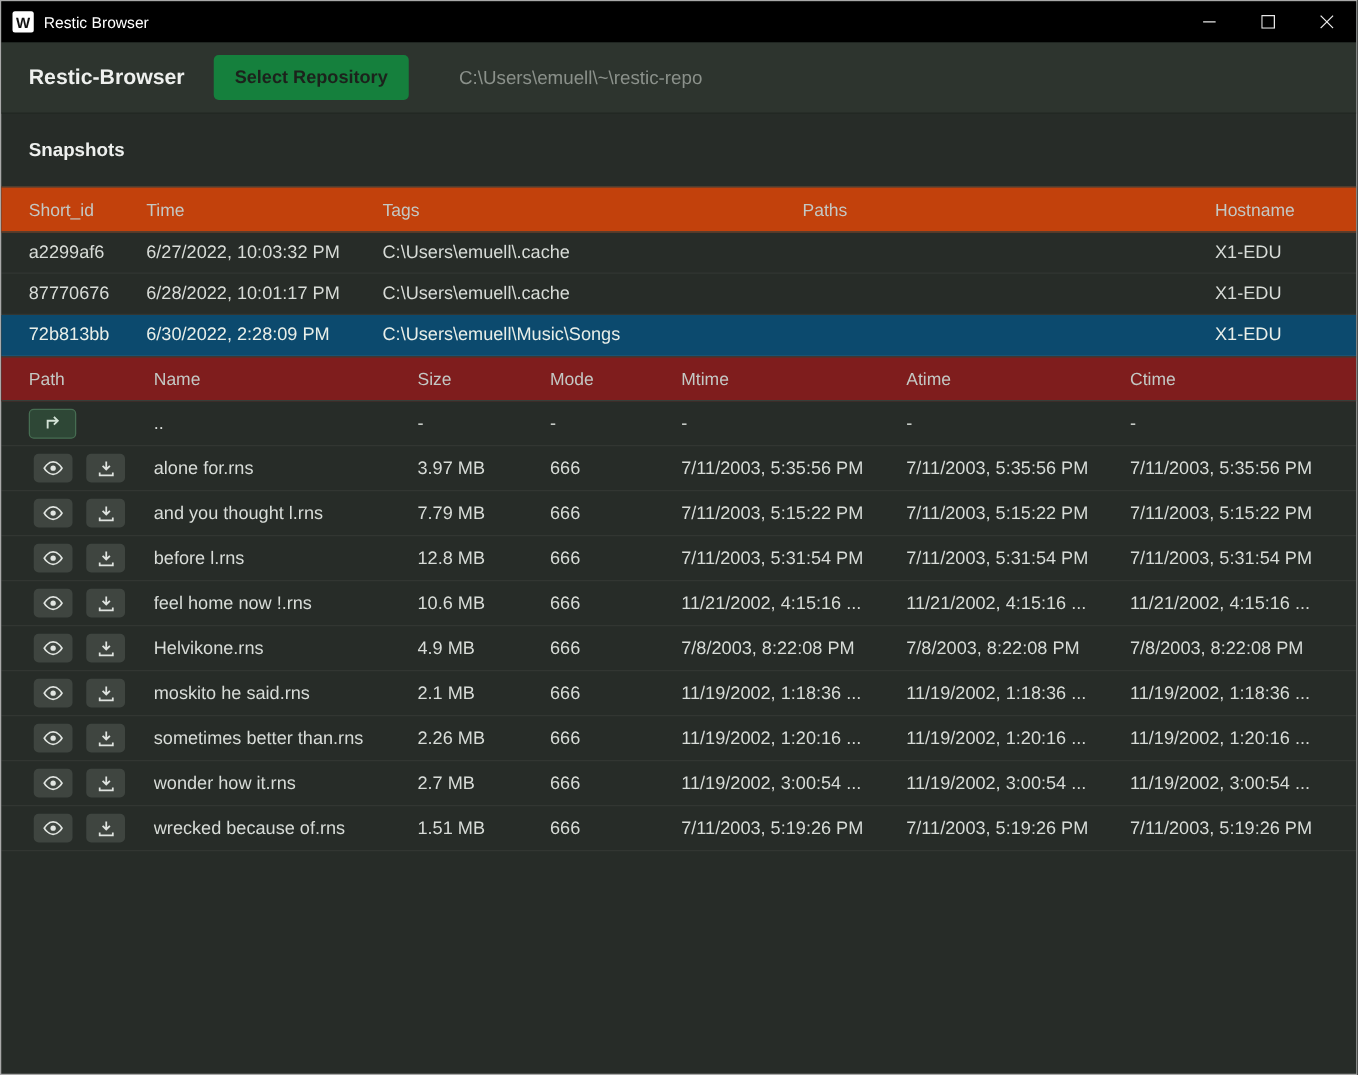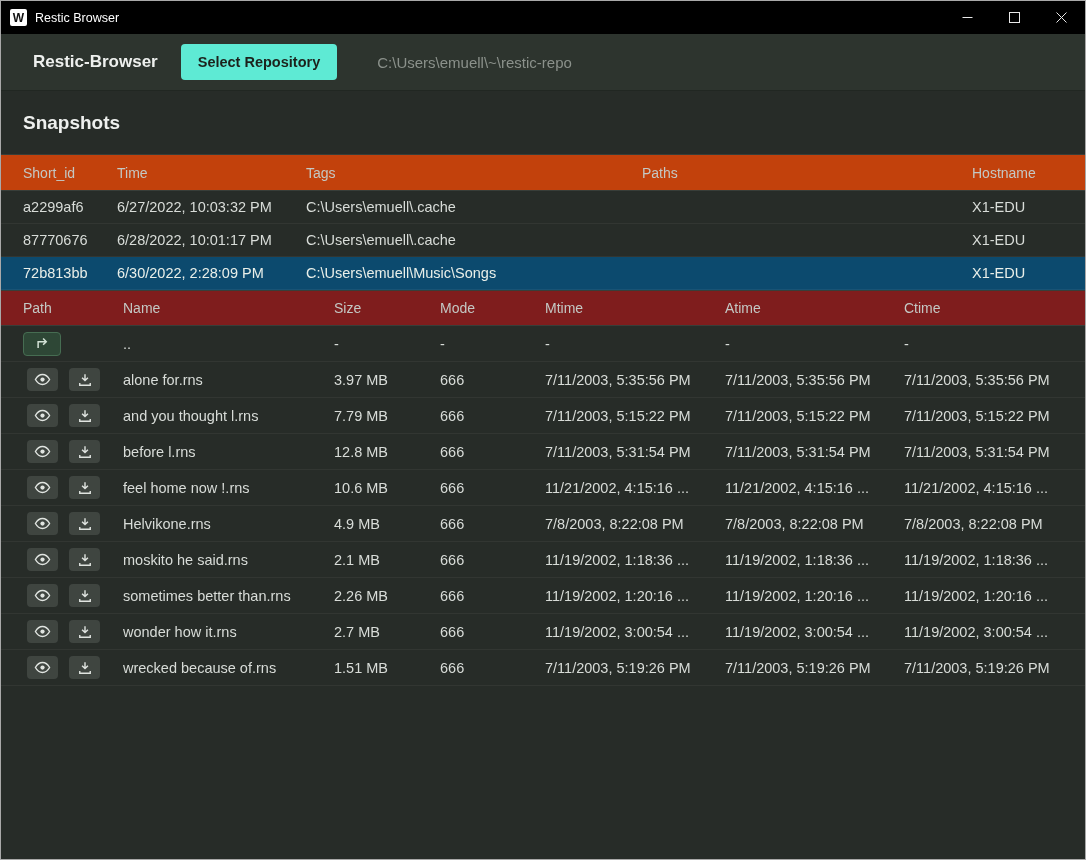--- a/index.html
+++ b/index.html
@@ -34,37 +34,37 @@
     width: 47px; height: 100%; border: none; background: transparent;
     display: flex; align-items: center; justify-content: center; cursor: pointer;
   }
   .win-btn svg { display: block; }
 
   
   .app-header {
     height: 57px; flex: 0 0 auto;
     background: #2d342e;
     display: flex; align-items: center;
-    padding: 0 32px;
+    padding: 0 22px;
     border-bottom: 1px solid rgba(0,0,0,0.25);
   }
   .app-name { font-size: 17px; font-weight: bold; color: #eef0ee; }
   .select-repo-btn {
     margin-left: 23px;
-    background: #5eead4; color: #1c221c;
+    background: #15803d; color: #1c221c;
     border: none; border-radius: 4px;
     font-family: "Liberation Sans", sans-serif;
     font-size: 14.5px; font-weight: bold;
     padding: 10px 17px; cursor: pointer;
   }
   .repo-path { margin-left: 40px; color: #8b918b; font-size: 15px; }
 
   
   .section-title {
-    font-size: 19px; font-weight: bold; color: #eef0ee;
+    font-size: 15px; font-weight: bold; color: #eef0ee;
     padding: 21px 22px 20px 22px;
   }
 
   
   .snap-grid { display: grid; grid-template-columns: 116px 189px 336px 330px 1fr; }
   .snap-header {
     background: #c2410c; height: 37px; align-items: center;
     font-size: 14px; color: #c4c8c4;
     border-top: 1px solid #383e39; border-bottom: 1px solid #383e39;
   }

